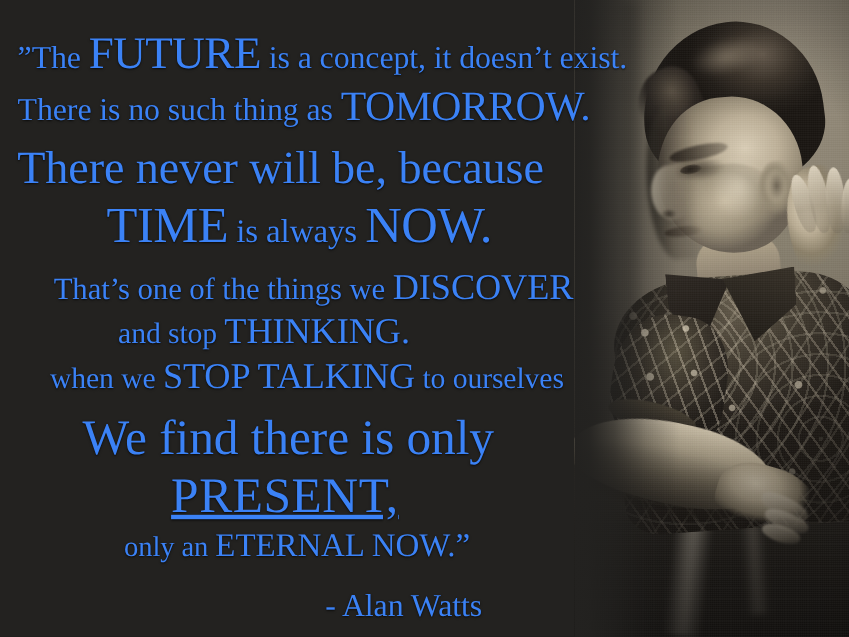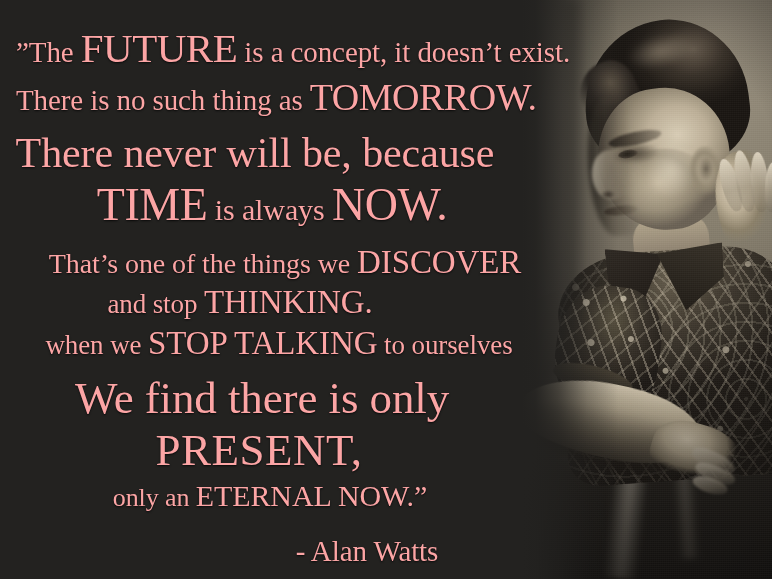--- a/index.html
+++ b/index.html
@@ -317,21 +317,21 @@
       repeating-linear-gradient(90deg, rgba(255,255,255,.10) 0 1px, rgba(0,0,0,.08) 1px 2px);
   }
 
   
   #quote{
     position:absolute;left:0;top:0;
     width:560px;height:520px;
     padding:14px 6px 0 10px;
     box-sizing:border-box;
     text-align:center;
-    color:#fca5a5;
+    color:#3b82f6;
   }
   .ln{
     white-space:nowrap;
     line-height:1;
     letter-spacing:-.1px;
     text-shadow:0 1px 2px rgba(0,0,0,.75);
   }
   .sans{font-family:"Liberation Serif", serif;}
   .bold{font-weight:normal;}
 
@@ -343,21 +343,21 @@
   #l3{font-size:42px;margin-top:16px;padding-right:54px;}
   #l4{font-size:30px;margin-top:8px;padding-right:20px;}
   #l4 .cap{font-size:46px;letter-spacing:-.5px;}
   #l5{font-size:28px;margin-top:18px;padding-left:6px;}
   #l5 .cap{font-size:33px;}
   #l6{font-size:27px;margin-top:8px;padding-right:6px;}
   #l6 .cap{font-size:33px;}
   #l7{font-size:27px;margin-top:7px;padding-right:84px;}
   #l7 .cap{font-size:33px;}
   #l8{font-size:45px;margin-top:16px;padding-right:40px;}
-  #l9{font-size:45px;margin-top:7px;padding-right:46px;letter-spacing:.5px;}
+  #l9{font-size:45px;margin-top:7px;padding-right:46px;letter-spacing:.5px;text-decoration:underline;}
   #l10{font-size:26px;margin-top:8px;padding-right:24px;}
   #l10 .cap{font-size:30px;}
   #l11{font-size:29px;margin-top:26px;padding-left:170px;}
 </style>
 </head>
 <body>
 
 <div id="poster">
 
   <div id="photo">

